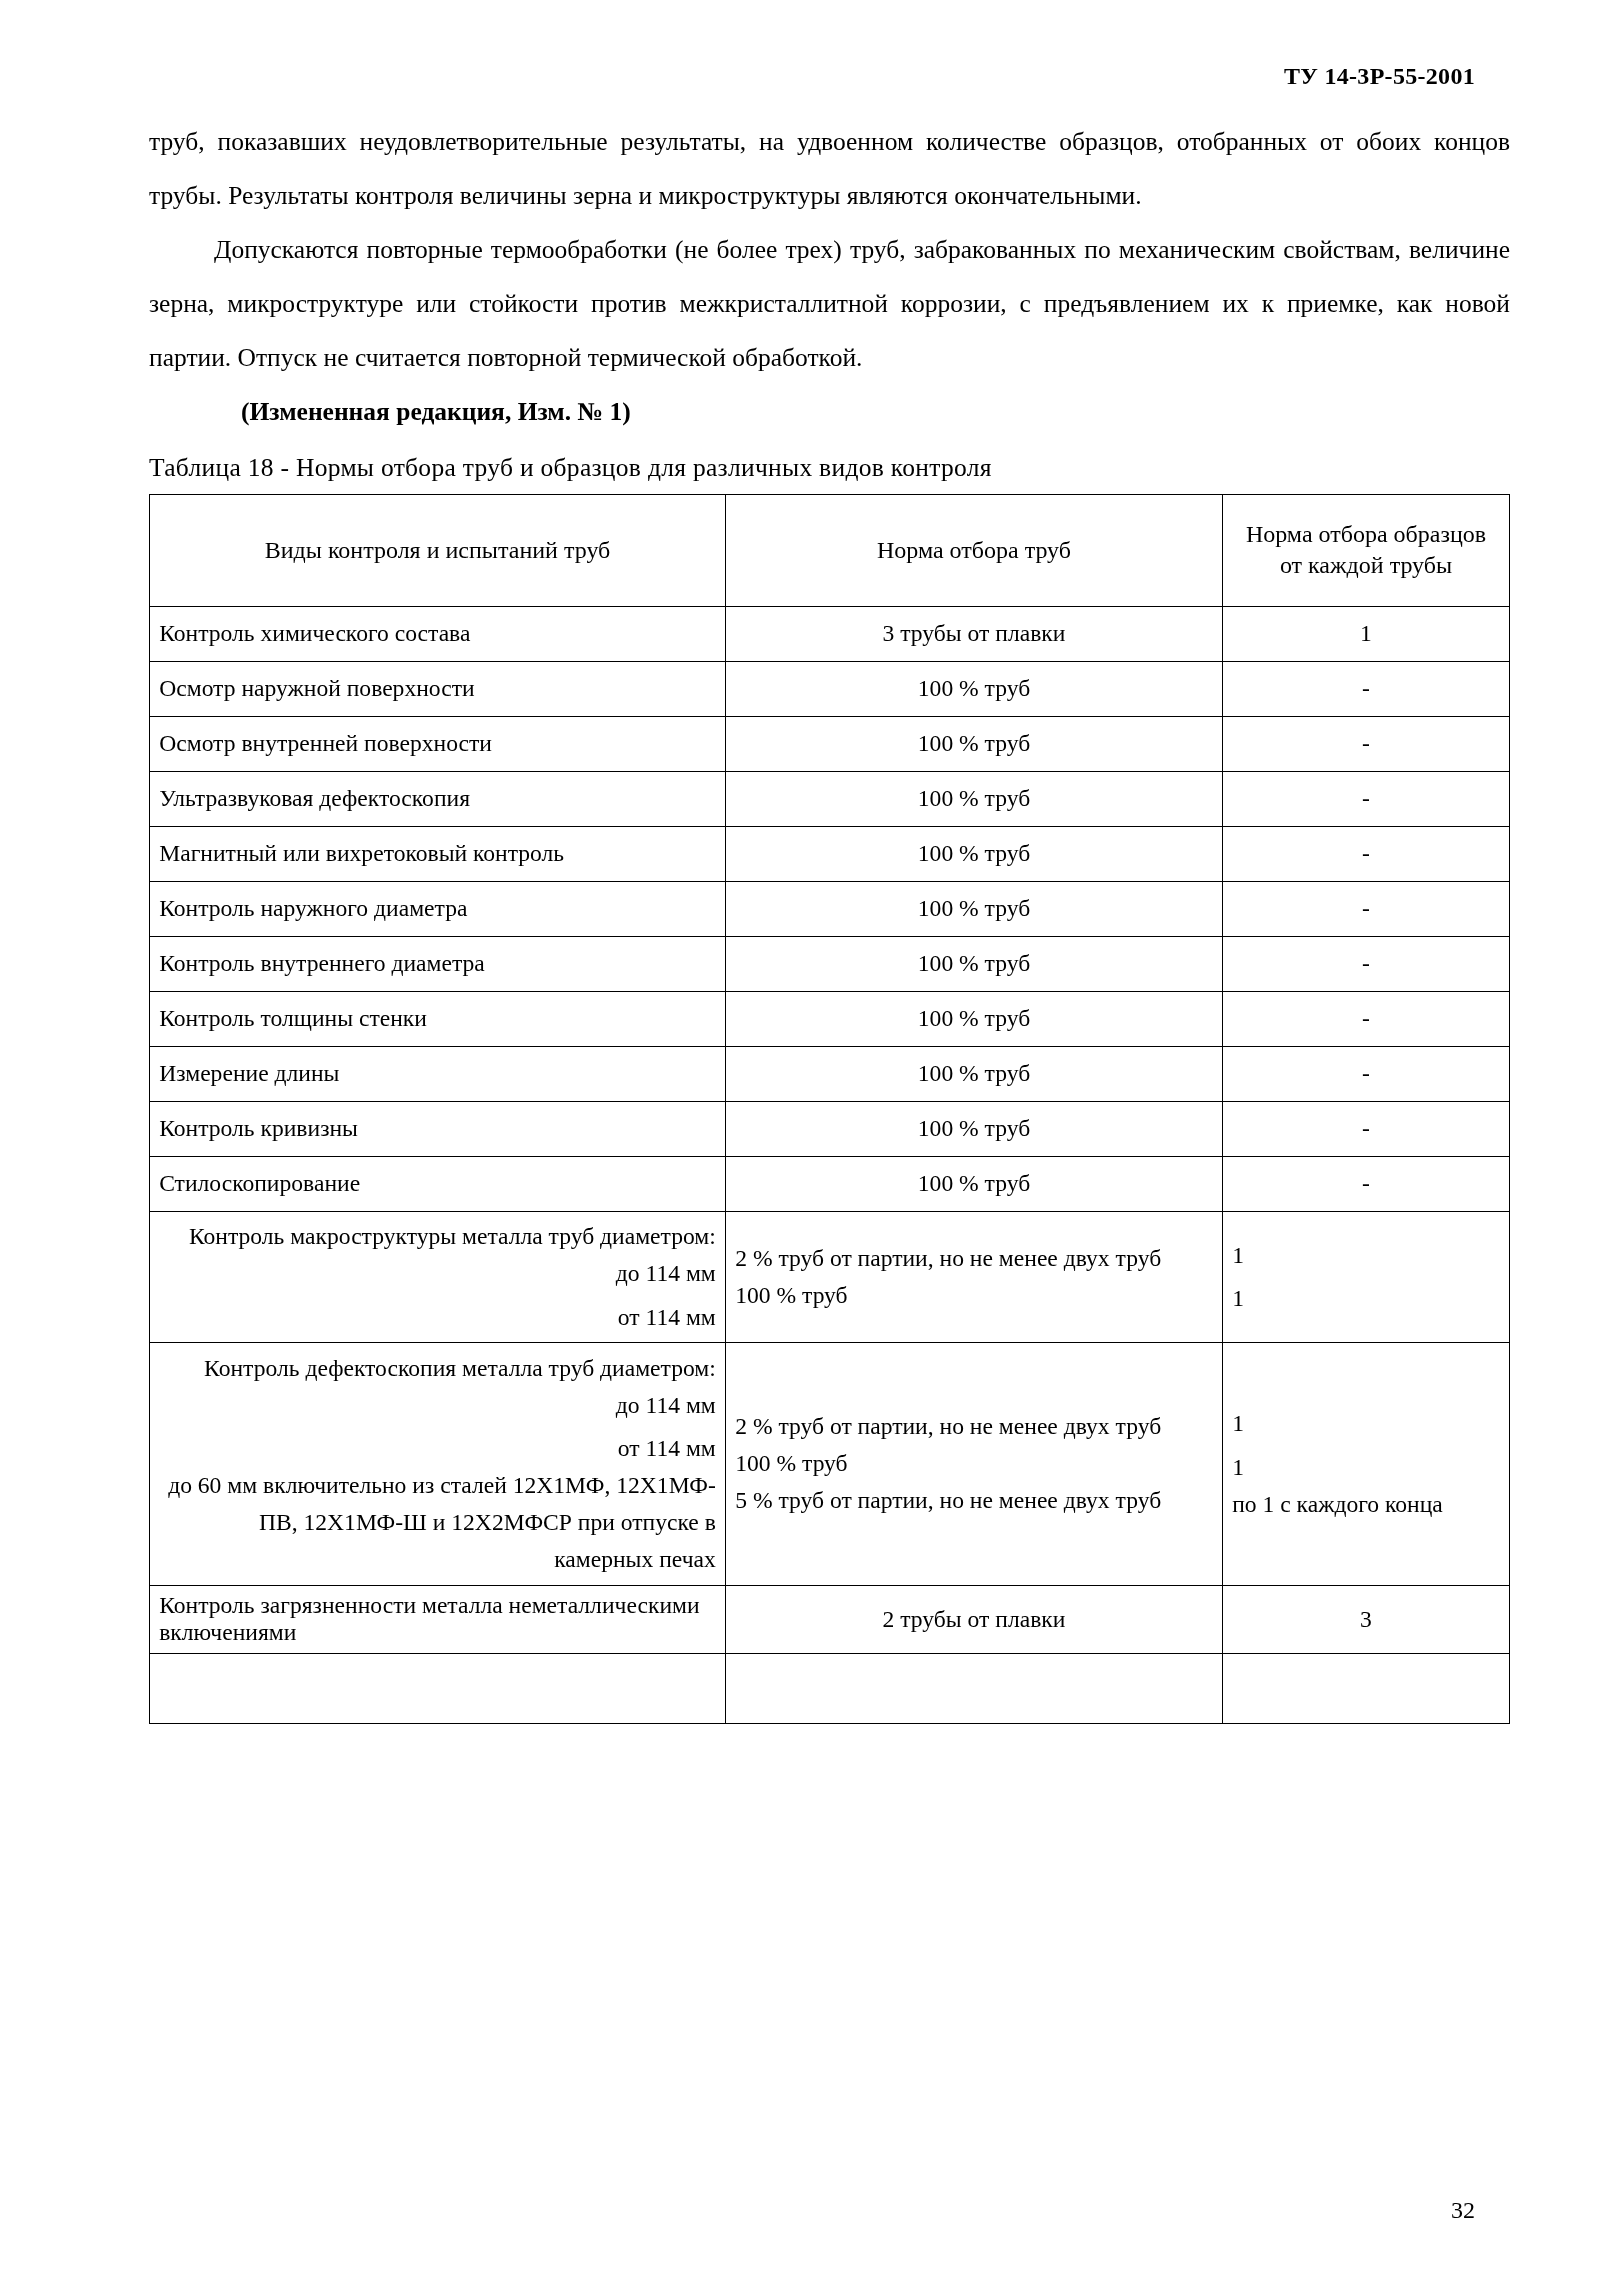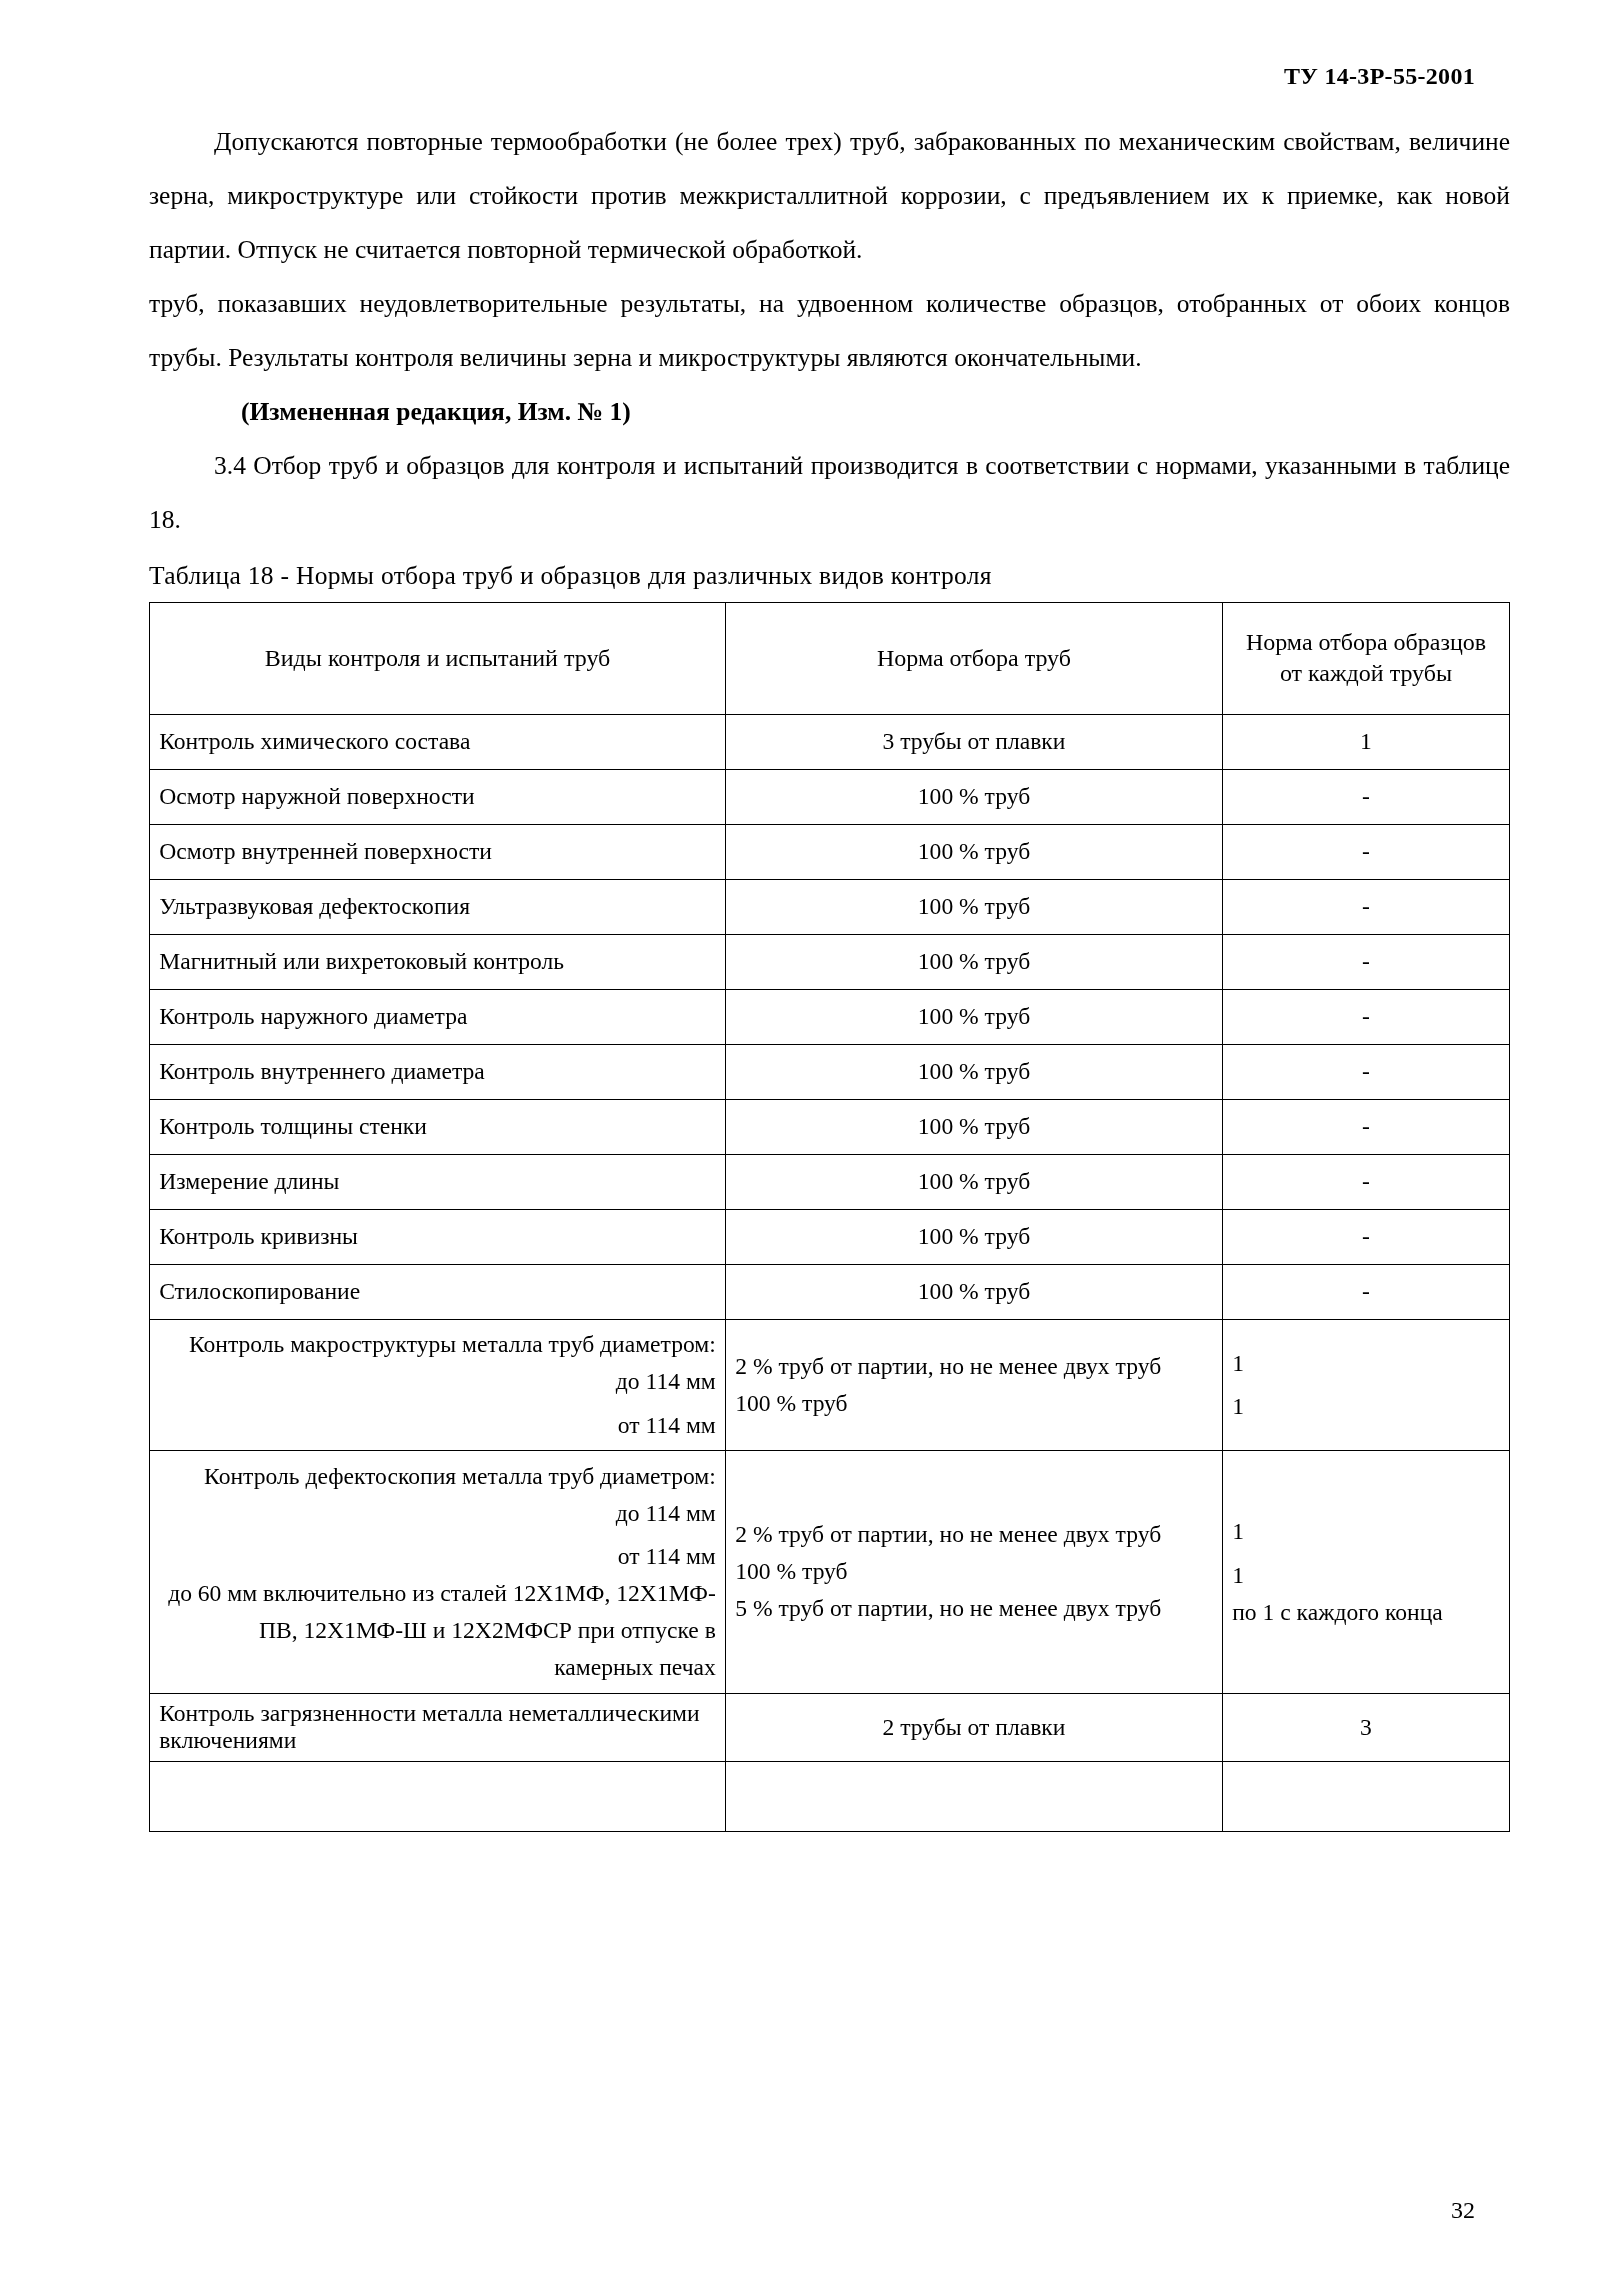--- a/index.html
+++ b/index.html
@@ -104,24 +104,23 @@
 </style>
 </head>
 <body>
 
 <div class="page">
 
   <div class="header">ТУ 14-3Р-55-2001</div>
 
   <div class="content">
 
+    <p class="body">труб, показавших неудовлетворительные результаты, на удвоенном количестве образцов, отобранных от обоих концов трубы. Результаты контроля величины зерна и микроструктуры являются окончательными.</p>
     <p class="body indent">Допускаются повторные термообработки (не более трех) труб, забракованных по механическим свойствам, величине зерна, микроструктуре или стойкости против межкристаллитной коррозии, с предъявлением их к приемке, как новой партии. Отпуск не считается повторной термической обработкой.</p>
-    <p class="body">труб, показавших неудовлетворительные результаты, на удвоенном количестве образцов, отобранных от обоих концов трубы. Результаты контроля величины зерна и микроструктуры являются окончательными.</p>
     <p class="bold-note">(Измененная редакция, Изм. № 1)</p>
-    <p class="body indent">3.4 Отбор труб и образцов для контроля и испытаний производится в соответствии с нормами, указанными в таблице 18.</p>
 
     <div class="table-caption">Таблица 18 - Нормы отбора труб и образцов для различных видов контроля</div>
 
     <table class="norms">
       <colgroup>
         <col class="col1">
           <col class="col2">
           <col class="col3">
       </colgroup>
       <thead>

